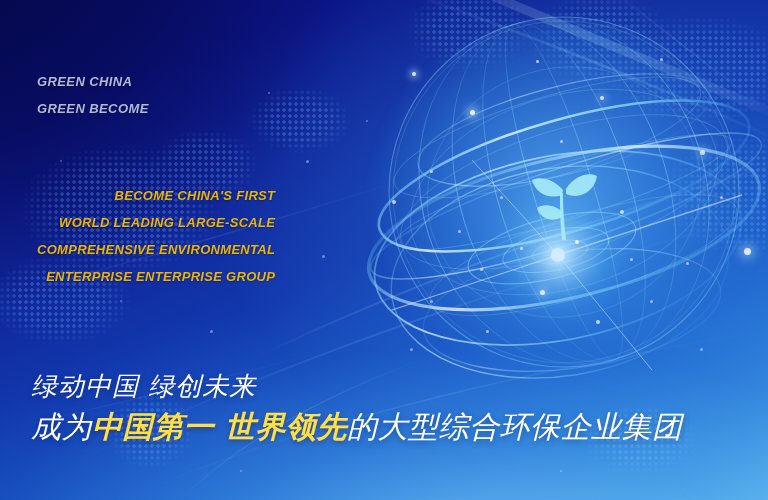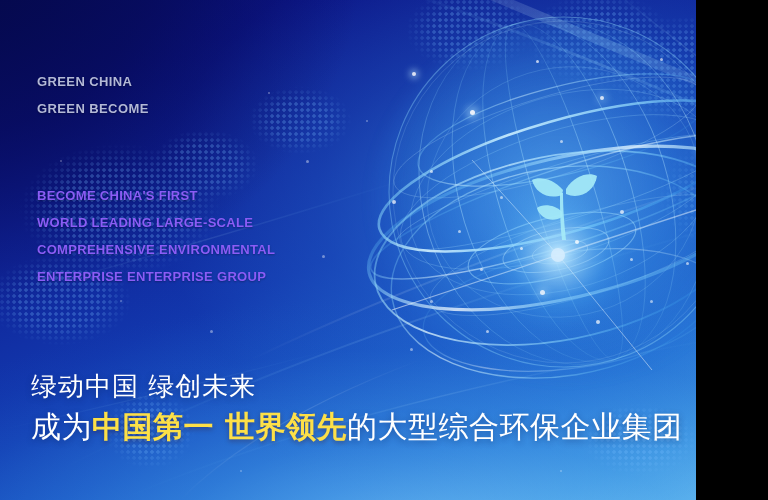--- a/index.html
+++ b/index.html
@@ -3,26 +3,27 @@
 <meta charset="utf-8">
 <title>Green China Green Future Banner</title>
 <style>
   html, body {
     margin: 0;
     padding: 0;
     background: #000;
   }
   #banner {
     position: relative;
-    width: 696px;
+    width: 768px;
     height: 500px;
     overflow: hidden;
     font-family: "Liberation Sans", "DejaVu Sans", sans-serif;
     background: #0a1080;
     user-select: none;
+    font-style: italic;
   }
 
   
   .bg-base {
     position: absolute;
     inset: 0;
     background:
       linear-gradient(157deg,
         #070c6e 0%,
         #0b1284 16%,
@@ -150,26 +151,27 @@
     letter-spacing: 0.4px;
     line-height: 27px;
     text-shadow: 0 1px 2px rgba(0,0,0,0.30);
   }
   .eng-top div { white-space: nowrap; }
 
   .eng-block {
     position: absolute;
     left: 37px;
     top: 182px;
-    color: #8b5cf6;
+    color: #eab308;
     font-size: 13px;
     font-weight: bold;
     letter-spacing: 0.3px;
     line-height: 27px;
     text-shadow: 0 1px 2px rgba(0,0,0,0.30);
+    text-align: right;
   }
   .eng-block div { white-space: nowrap; }
 
   .headline {
     position: absolute;
     left: 31px;
     top: 366px;
     color: #ffffff;
     font-family: "DejaVu Sans", "Liberation Sans", sans-serif;
     text-shadow: 0 2px 6px rgba(8,30,90,0.45);

